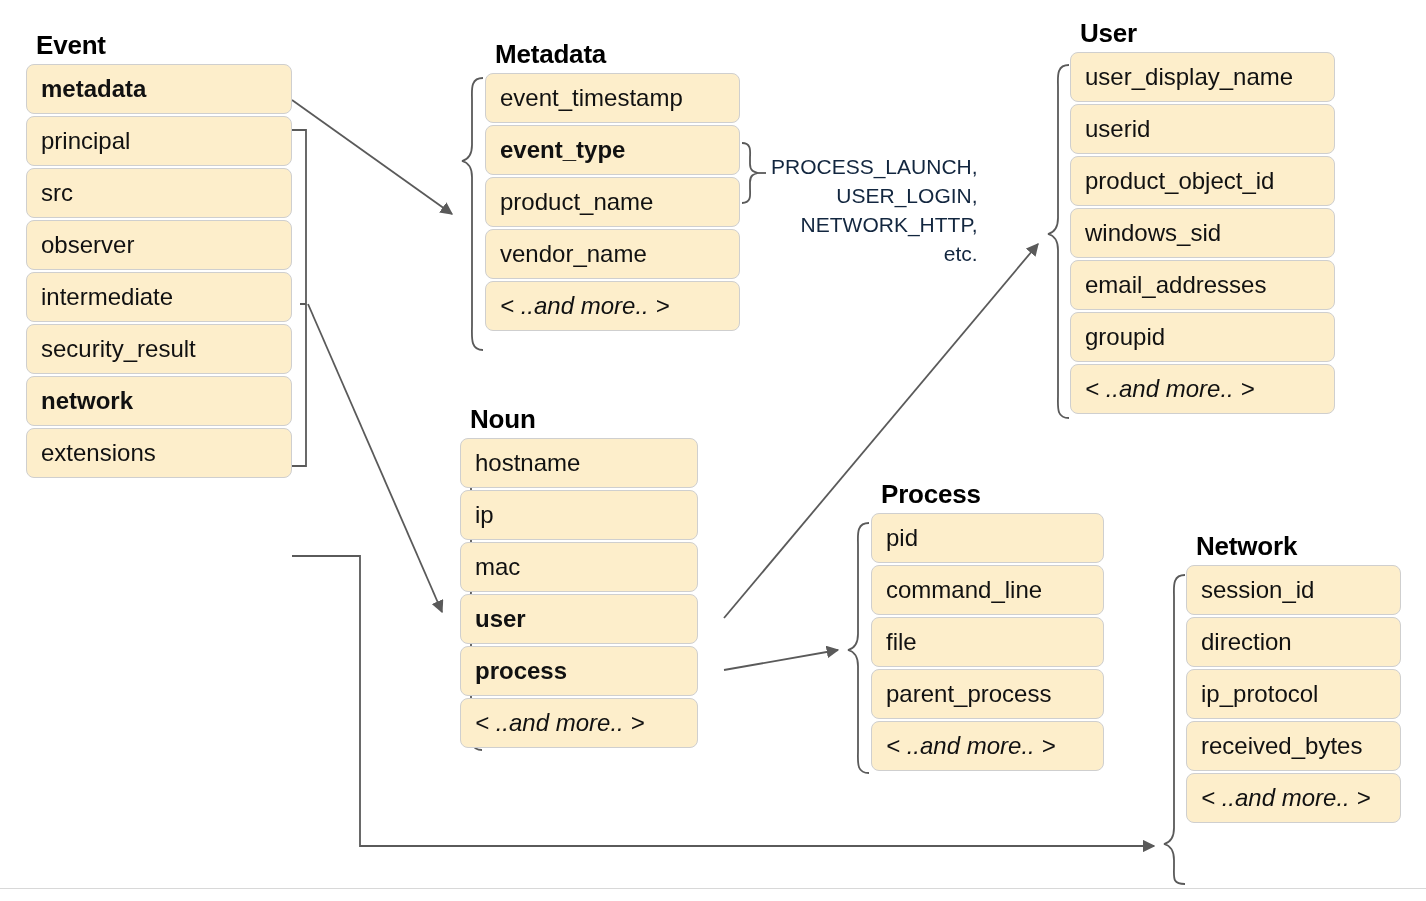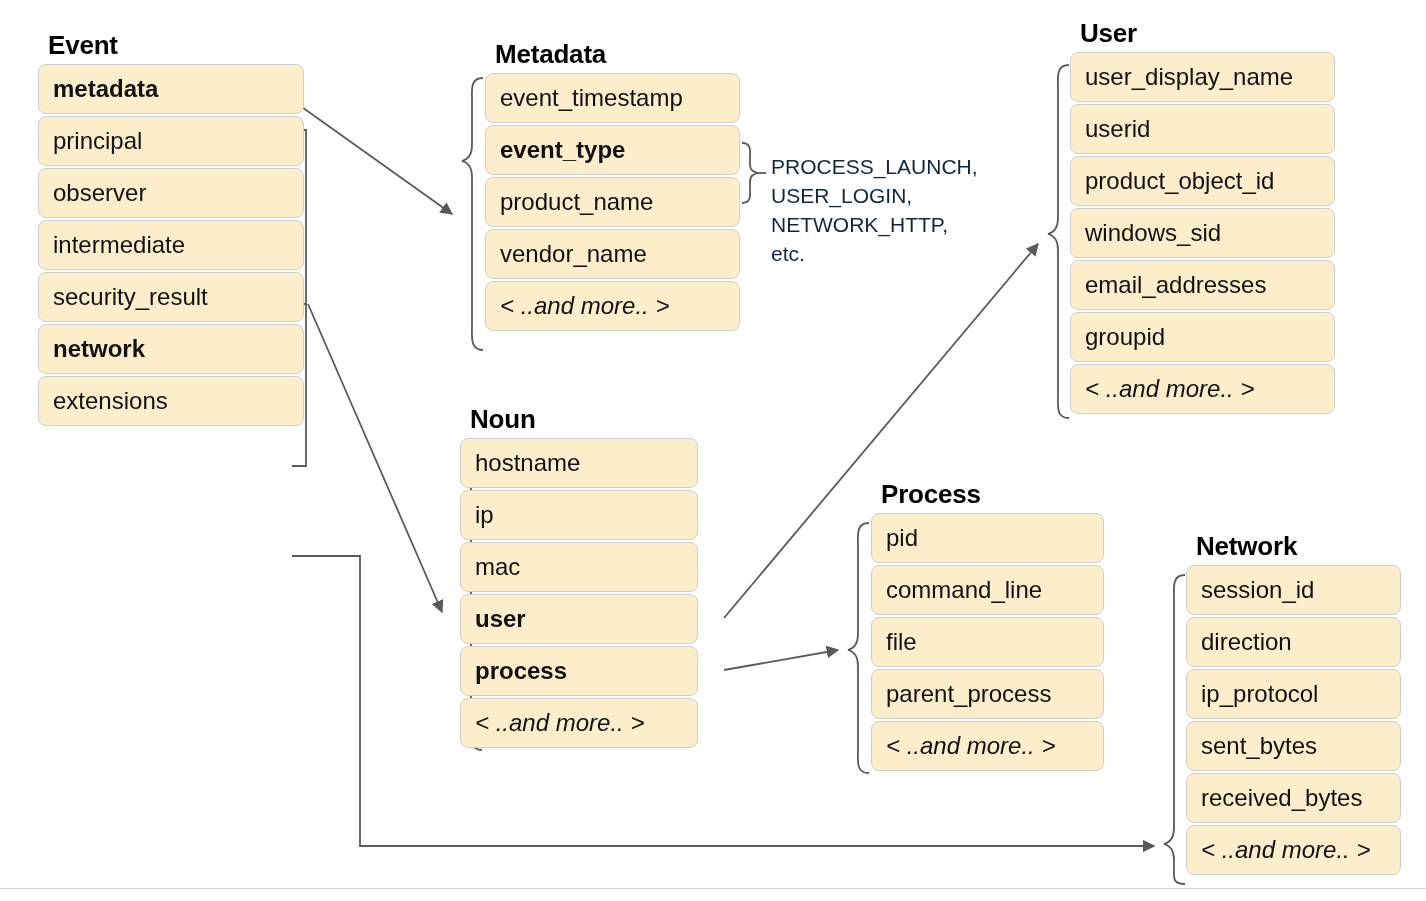--- a/index.html
+++ b/index.html
@@ -131,45 +131,46 @@
                C 750 171 754 172 758 173
                C 754 174 750 175 750 182
                L 750 188
                C 750 194 752 203 742 203"></path>
       <path d="M 758 173 L 766 173"></path>
     </g>
   </svg>
 
   <div class="bottom-rule"></div>
 
-  <div class="group" style="left:38px; top:32px; width:266px;">
+  <div class="group" style="left:26px; top:32px; width:266px;">
     <div class="group-title">Event</div>
     <div>
       <div class="field bold">metadata</div>
       <div class="field">principal</div>
+      <div class="field">src</div>
       <div class="field">observer</div>
       <div class="field">intermediate</div>
       <div class="field">security_result</div>
       <div class="field bold">network</div>
       <div class="field">extensions</div>
     </div>
   </div>
 
   <div class="group" style="left:485px; top:41px; width:255px;">
     <div class="group-title">Metadata</div>
     <div>
       <div class="field">event_timestamp</div>
       <div class="field bold">event_type</div>
       <div class="field">product_name</div>
       <div class="field">vendor_name</div>
       <div class="field more">&lt; ..and more.. &gt;</div>
     </div>
   </div>
 
-  <div class="annotation" style="left:771px; top:152px;">
+  <div class="annotation" style="left:771px; top:152px;text-align:right;">
     <div>PROCESS_LAUNCH,</div>
     <div>USER_LOGIN,</div>
     <div>NETWORK_HTTP,</div>
     <div>etc.</div>
   </div>
 
   <div class="group" style="left:1070px; top:20px; width:265px;">
     <div class="group-title">User</div>
     <div>
       <div class="field">user_display_name</div>
@@ -204,19 +205,18 @@
       <div class="field more">&lt; ..and more.. &gt;</div>
     </div>
   </div>
 
   <div class="group" style="left:1186px; top:533px; width:215px;">
     <div class="group-title">Network</div>
     <div>
       <div class="field">session_id</div>
       <div class="field">direction</div>
       <div class="field">ip_protocol</div>
-      <div class="field">sent_bytes</div>
       <div class="field">received_bytes</div>
       <div class="field more">&lt; ..and more.. &gt;</div>
     </div>
   </div>
 
 </div>
 
 </body></html>

